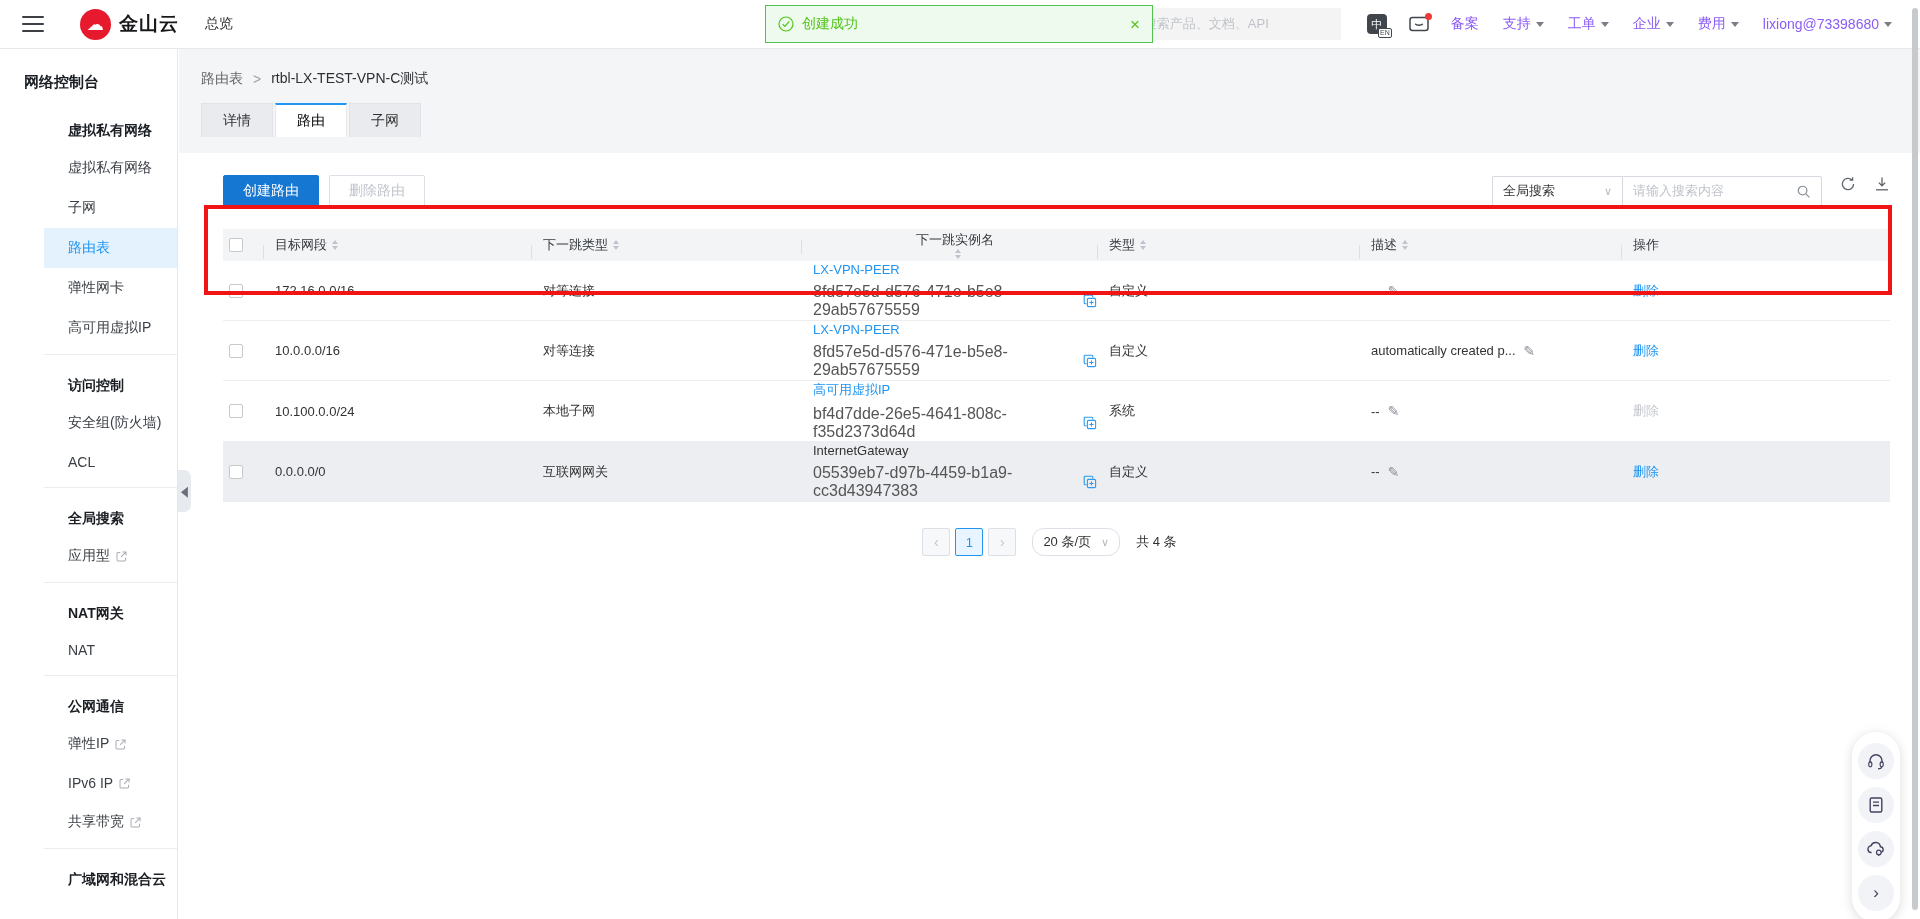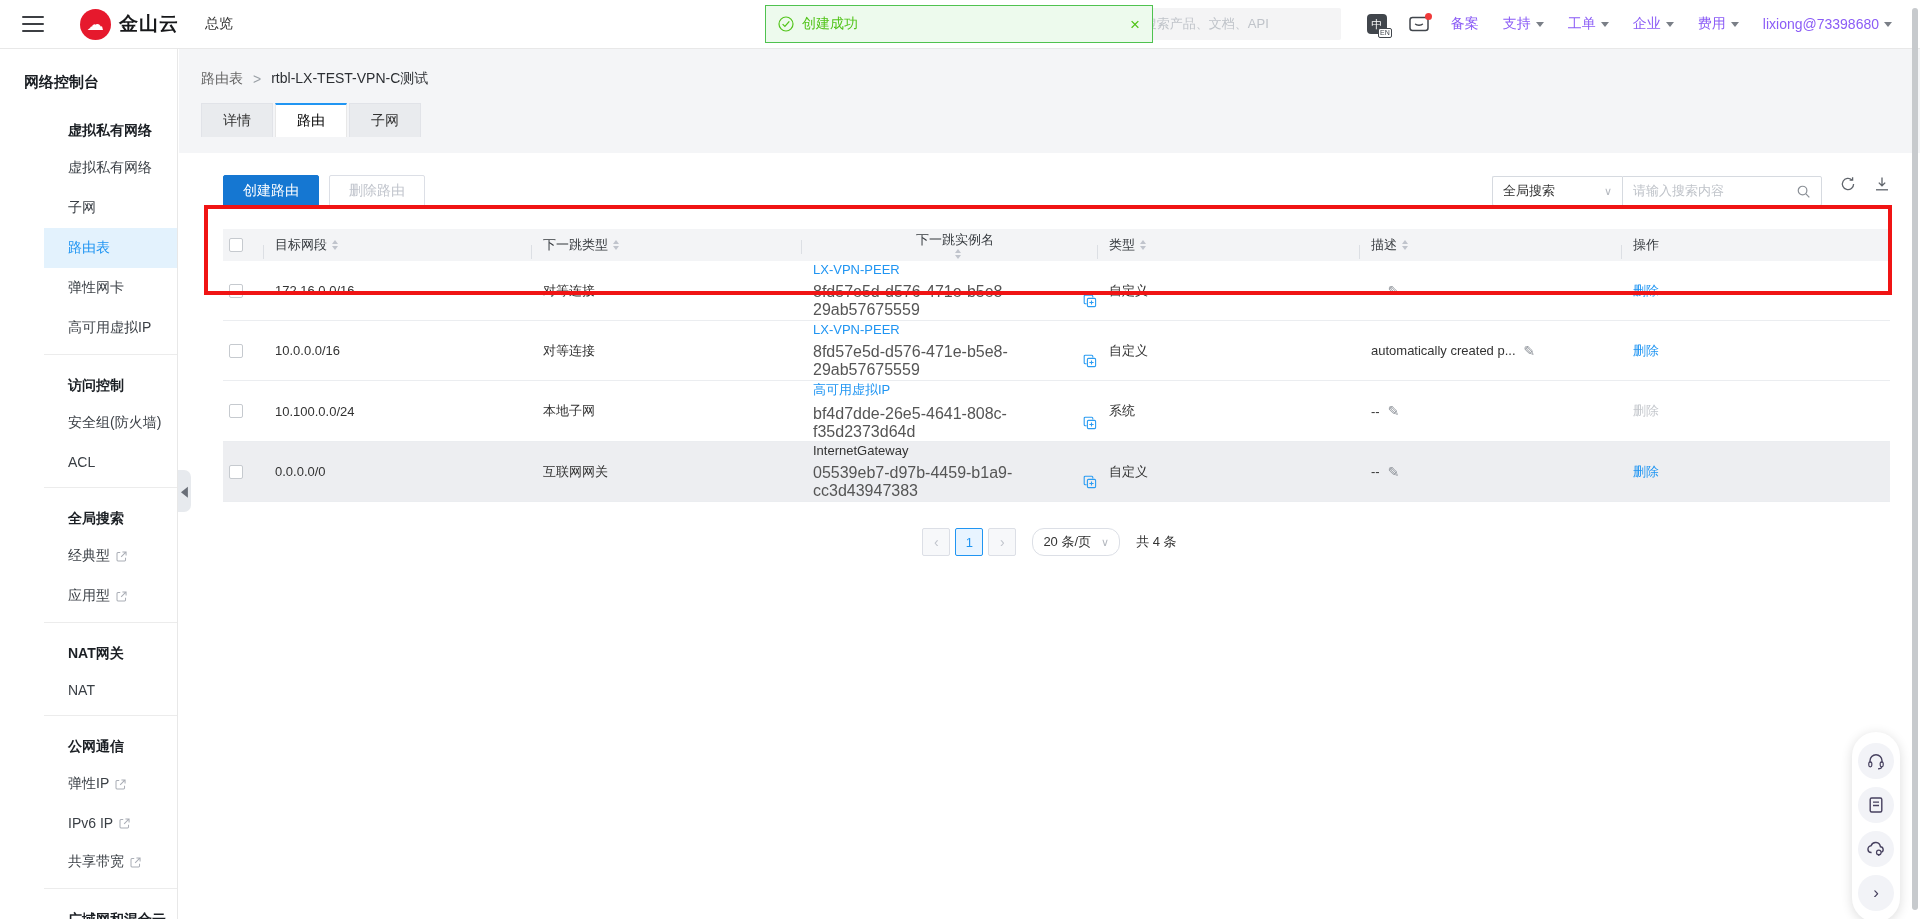--- a/index.html
+++ b/index.html
@@ -200,24 +200,20 @@
         <div class="side-item">弹性网卡</div>
         <div class="side-item">高可用虚拟IP</div>
       </div>
       <div class="side-group bordered">
         <div class="group-header">访问控制</div>
         <div class="side-item">安全组(防火墙)</div>
         <div class="side-item">ACL</div>
       </div>
       <div class="side-group bordered">
         <div class="group-header">全局搜索</div>
-        <div class="side-item">经典型<svg viewBox="0 0 12 12" width="11" height="11">
-            <path d="M4.6 1.6H2.1a1 1 0 0 0-1 1v7.3a1 1 0 0 0 1 1h7.3a1 1 0 0 0 1-1V7.4" fill="none" stroke="#a9adb5" stroke-width="1.1"></path>
-            <path d="M7 1h4v4M11 1L5.6 6.4" fill="none" stroke="#a9adb5" stroke-width="1.1"></path>
-          </svg></div>
         <div class="side-item">应用型<svg viewBox="0 0 12 12" width="11" height="11">
             <path d="M4.6 1.6H2.1a1 1 0 0 0-1 1v7.3a1 1 0 0 0 1 1h7.3a1 1 0 0 0 1-1V7.4" fill="none" stroke="#a9adb5" stroke-width="1.1"></path>
             <path d="M7 1h4v4M11 1L5.6 6.4" fill="none" stroke="#a9adb5" stroke-width="1.1"></path>
           </svg></div>
       </div>
       <div class="side-group bordered">
         <div class="group-header">NAT网关</div>
         <div class="side-item">NAT</div>
       </div>
       <div class="side-group bordered">

